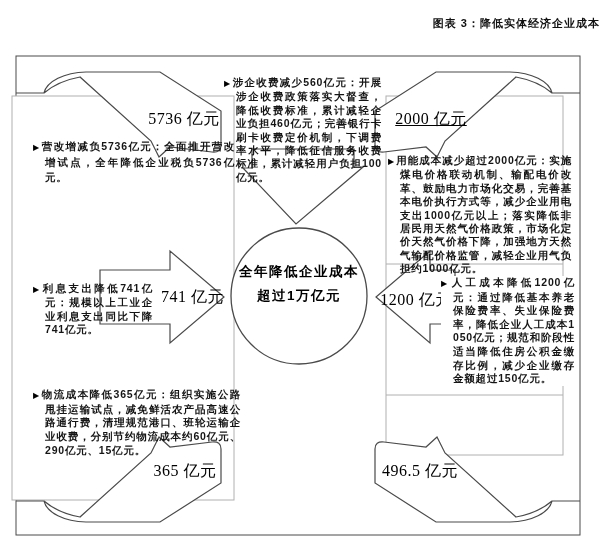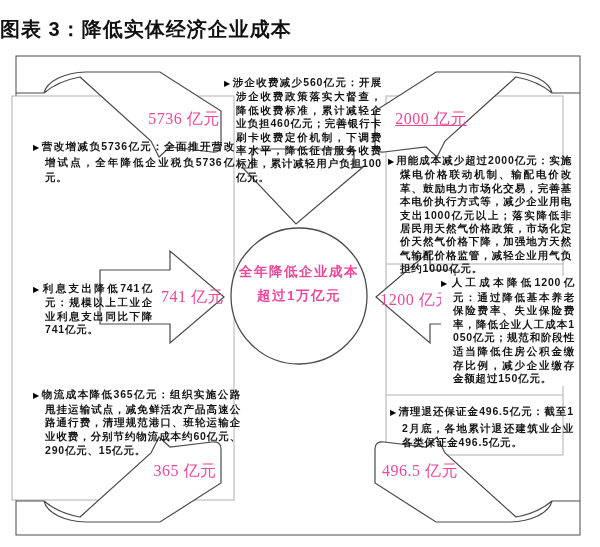--- a/index.html
+++ b/index.html
@@ -2,38 +2,38 @@
 <html><head>
 <meta charset="utf-8">
 <style>
   html,body{margin:0;padding:0;background:#fff;}
   .stage{
     position:relative;width:600px;height:547px;background:#ffffff;
     font-family:"Liberation Sans","DejaVu Sans",sans-serif;
     color:#1a1a1a;overflow:hidden;
   }
   .title{
-    position:absolute;left:0;top:16px;width:600px;text-align:left;
-    font-size:20px;font-weight:700;letter-spacing:1px;color:#111;
+    position:absolute;left:0;top:16px;width:600px;text-align:right;
+    font-size:11px;font-weight:700;letter-spacing:1px;color:#111;
   }
   svg.diagram{position:absolute;left:0;top:0;}
   .tb{
     position:absolute;font-size:10.5px;font-weight:600;line-height:13.4px;
     letter-spacing:.8px;text-align:justify;word-break:break-all;
     padding-left:12px;text-indent:-12px;color:#151515;
   }
   .tb .bullet{font-size:8px;margin-right:2px;color:#000;letter-spacing:0;}
   .lbl{
     position:absolute;width:112px;text-align:center;
     font-family:"Liberation Serif","DejaVu Serif",serif;
-    font-size:16px;color:#ec4899;letter-spacing:.5px;white-space:nowrap;
+    font-size:16px;color:#000000;letter-spacing:.5px;white-space:nowrap;
   }
   .circle-text{
     position:absolute;left:229px;top:262px;width:140px;text-align:center;
-    font-size:13.5px;font-weight:600;letter-spacing:1.5px;color:#ec4899;
+    font-size:13.5px;font-weight:600;letter-spacing:1.5px;color:#000000;
   }
   .circle-text .l1{display:block;line-height:20px;}
   .circle-text .l2{display:block;line-height:20px;margin-top:4px;}
   .bg-white{background:#fff;}
 </style>
 </head>
 <body>
 
 <div class="stage">
 
@@ -97,17 +97,14 @@
   </div>
 
   <div class="tb bg-white" style="left:441px;top:276px;width:122px;line-height:13.6px;">
     <span class="bullet">▶</span><span>人工成本降低1200亿元：通过降低基本养老保险费率、失业保险费率，降低企业人工成本1050亿元；规范和阶段性适当降低住房公积金缴存比例，减少企业缴存金额超过150亿元。</span>
   </div>
 
   <div class="tb" style="left:33px;top:388px;width:196px;line-height:13.7px;">
     <span class="bullet">▶</span><span>物流成本降低365亿元：组织实施公路甩挂运输试点，减免鲜活农产品高速公路通行费，清理规范港口、班轮运输企业收费，分别节约物流成本约60亿元、290亿元、15亿元。</span>
   </div>
 
-  <div class="tb" style="left:390px;top:404px;width:172px;line-height:14.5px;">
-    <span class="bullet">▶</span><span>清理退还保证金496.5亿元：截至12月底，各地累计退还建筑业企业各类保证金496.5亿元。</span>
-  </div>
 
 </div>
 
 </body></html>

